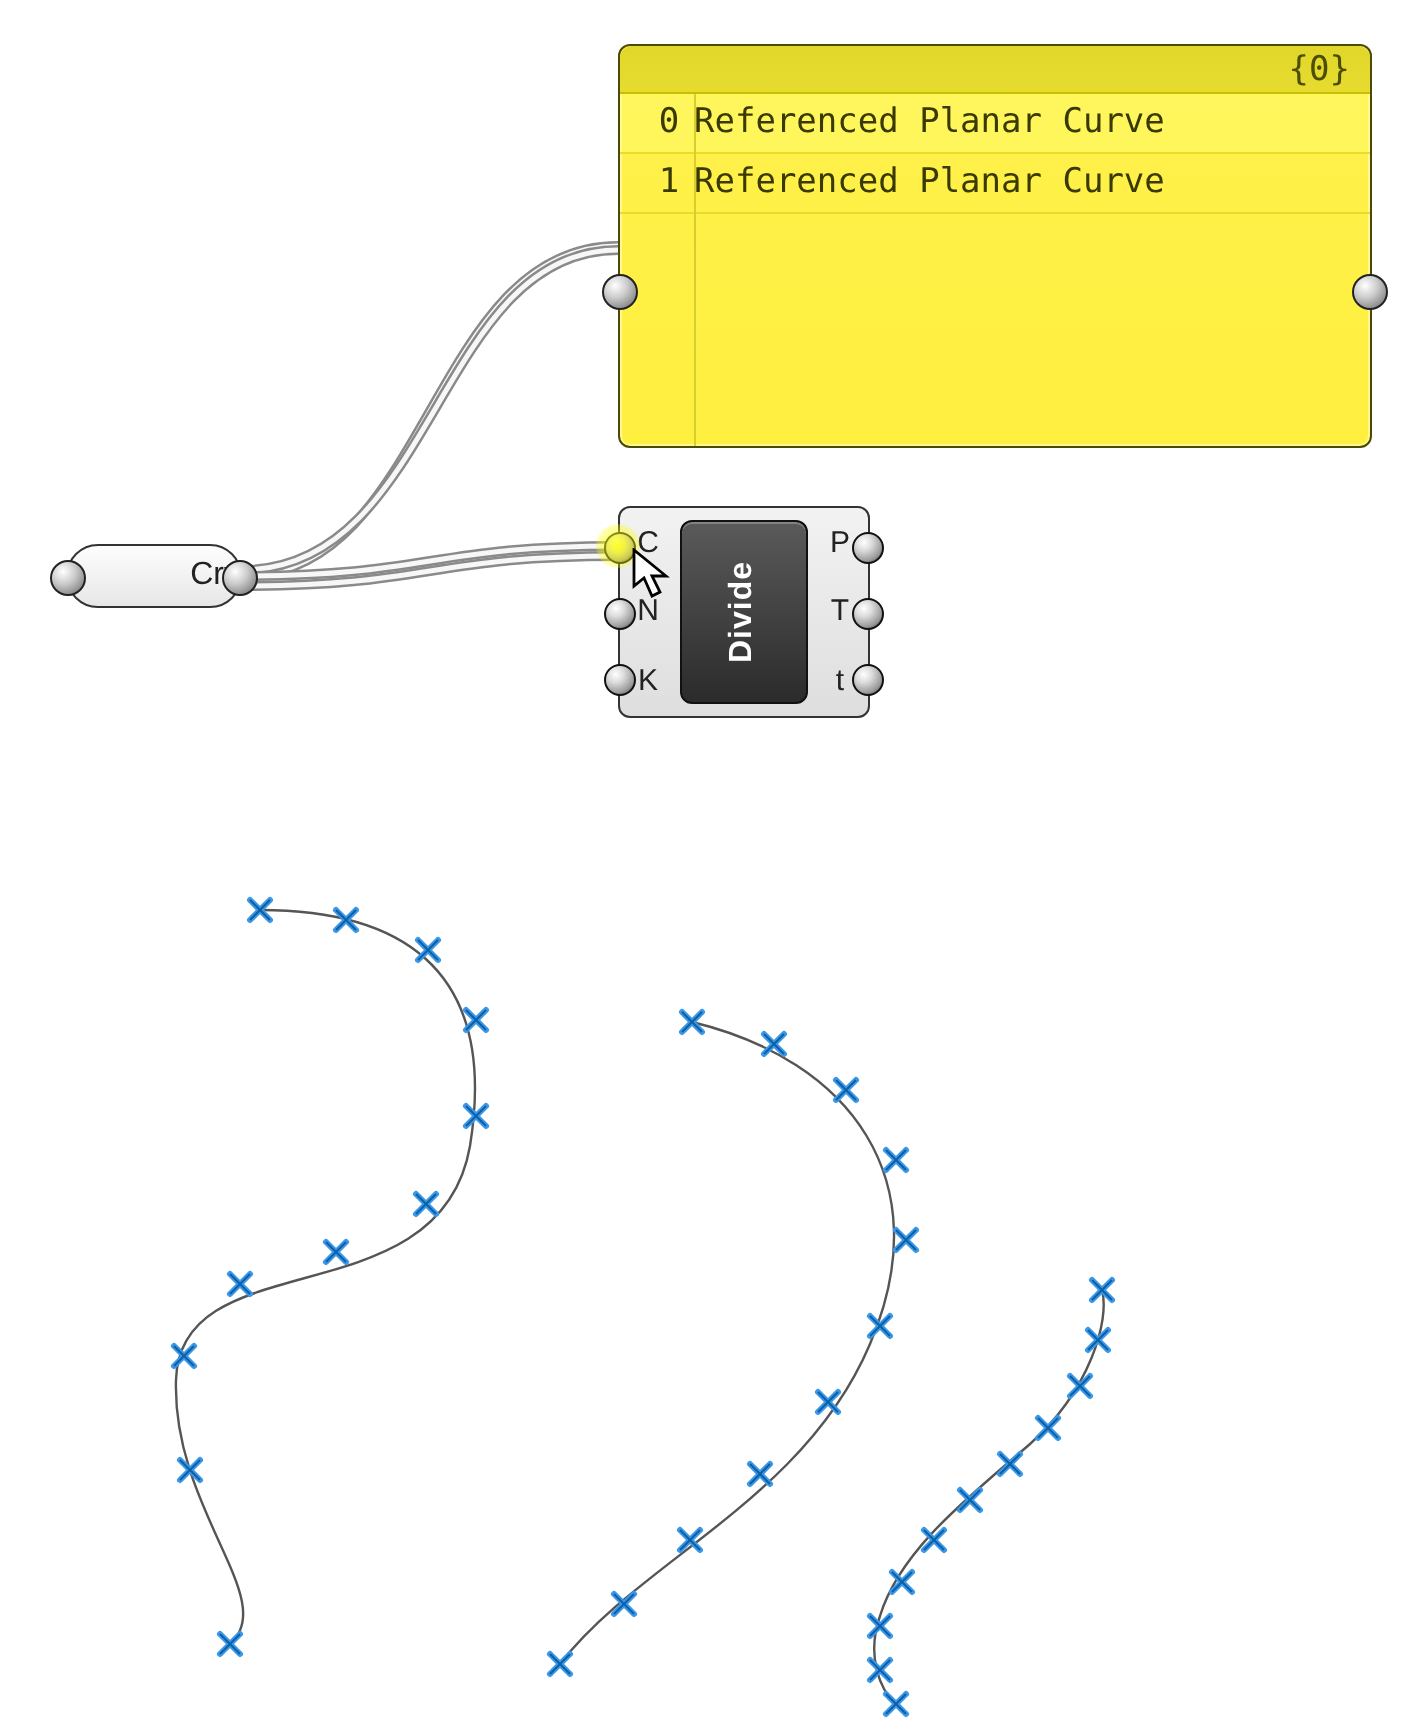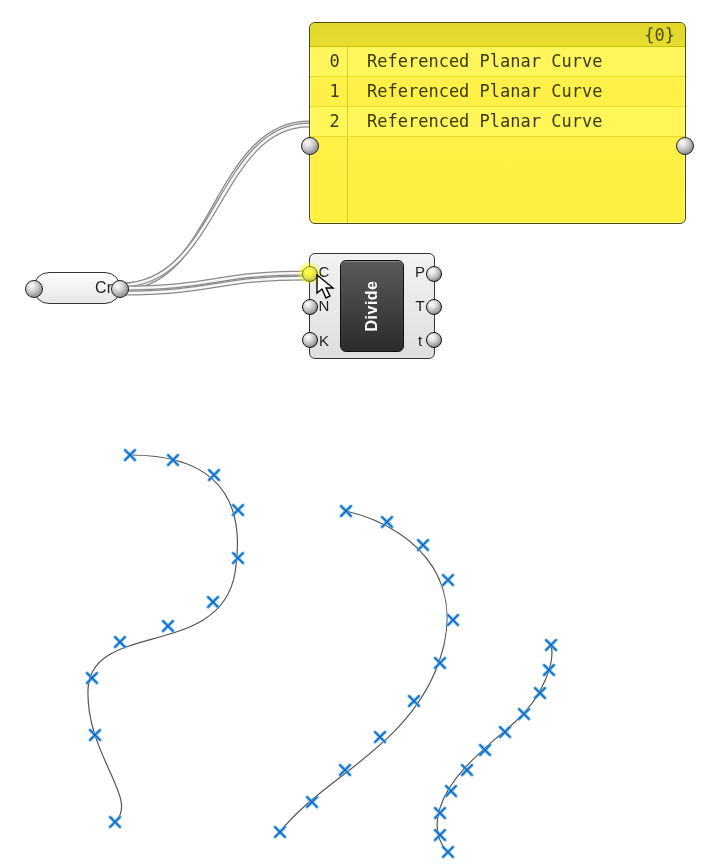--- a/index.html
+++ b/index.html
@@ -57,21 +57,21 @@
     height: 30px;
     border-bottom: 1px solid #e6de2b;
   }
   .panel-row.alt { background: rgba(255,255,120,.4); }
   .panel-row span.idx {
     display: inline-block;
     width: 25px;
     text-align: center;
     color: #3a3a00;
   }
-  .panel-row span.txt { padding-left: 20px; }
+  .panel-row span.txt { padding-left: 0; }
   .grip {
     position: absolute;
     width: 18px;
     height: 18px;
     border-radius: 50%;
     background: radial-gradient(circle at 35% 30%, #fff, #ccc 40%, #888 80%, #333);
     border: 1px solid #222;
     z-index: 2;
   }
 
@@ -246,21 +246,20 @@
     <use href="#xmark" x="448" y="852"></use>
   </g>
 </svg>
 
 <div class="panel">
   <div class="panel-header">{0}</div>
   <div class="panel-leftbar"></div>
   <div id="panel-rows">
       <div class="panel-row alt"><span class="idx">0</span><span class="txt">Referenced Planar Curve</span></div>
       <div class="panel-row"><span class="idx">1</span><span class="txt">Referenced Planar Curve</span></div>
-      <div class="panel-row alt"><span class="idx">2</span><span class="txt">Referenced Planar Curve</span></div>
     </div>
   <div class="grip" style="left:-9px; top:114px"></div>
   <div class="grip" style="right:-9px; top:114px"></div>
 </div>
 
 <div class="capsule">
   <span>Crv</span>
   <div class="grip" style="left:-9px; top:7px"></div>
   <div class="grip" style="right:-9px; top:7px"></div>
 </div>

